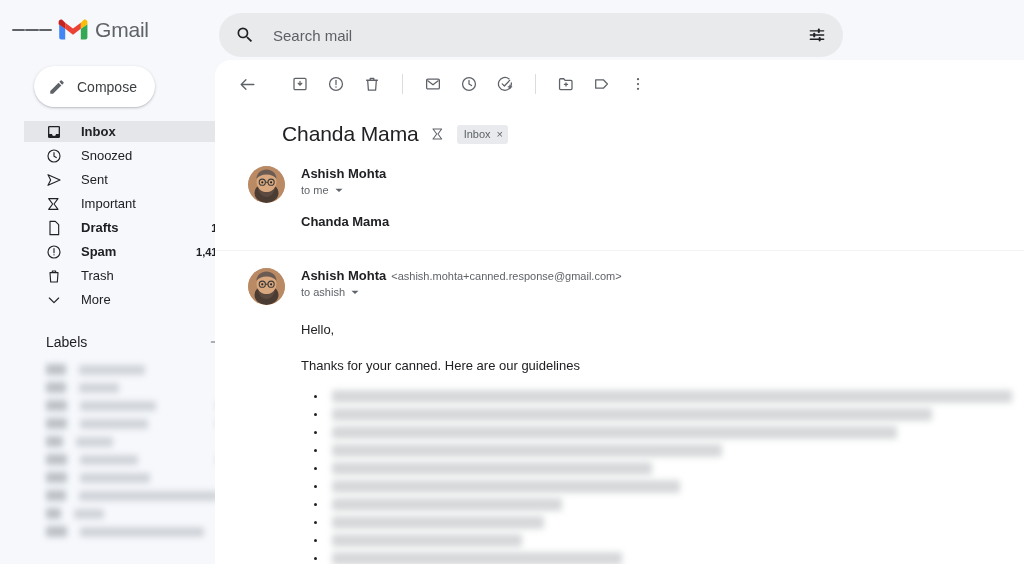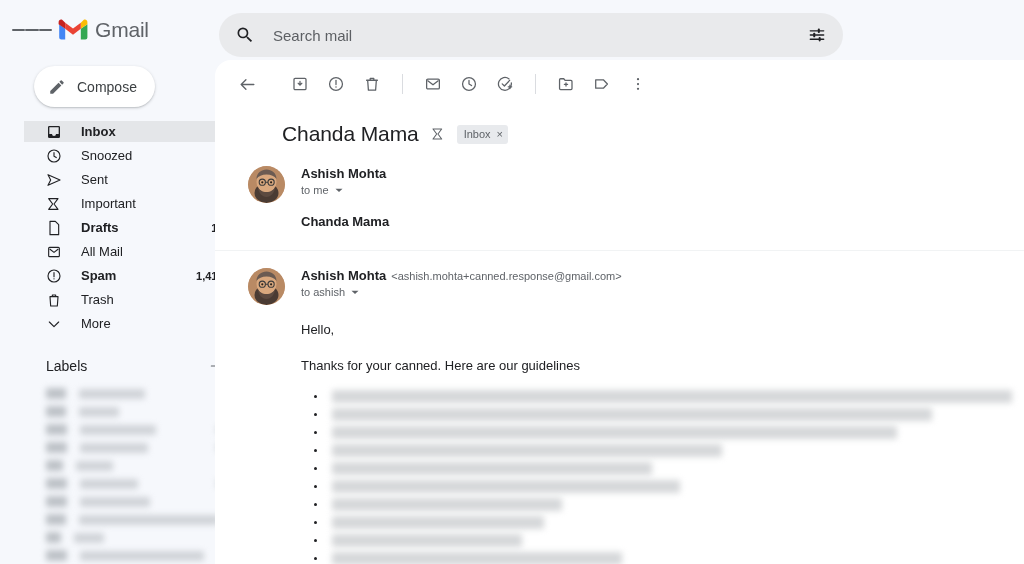--- a/index.html
+++ b/index.html
@@ -424,30 +424,20 @@
       <div class="nav-item bold">
         <span class="nav-icon">
           <svg width="16" height="16" viewBox="0 0 24 24">
               <path d="M6 2h8l5 5v15H6z" fill="none" stroke="#202124" stroke-width="1.7" stroke-linejoin="round"></path>
             </svg>
         </span>
         <span class="nav-label">Drafts</span>
         <span class="nav-count">11</span>
       </div>
 
-      <div class="nav-item">
-        <span class="nav-icon">
-          <svg width="16" height="16" viewBox="0 0 24 24">
-              <rect x="4" y="5" width="16" height="14" rx="1.5" fill="none" stroke="#202124" stroke-width="1.7"></rect>
-              <path d="M5.5 7.5l6.5 5 6.5-5" fill="none" stroke="#202124" stroke-width="1.7" stroke-linejoin="round"></path>
-            </svg>
-        </span>
-        <span class="nav-label">All Mail</span>
-        <span class="nav-count"></span>
-      </div>
 
       <div class="nav-item bold">
         <span class="nav-icon">
           <svg width="16" height="16" viewBox="0 0 24 24">
               <circle cx="12" cy="12" r="9" fill="none" stroke="#202124" stroke-width="1.7"></circle>
               <path d="M12 7v6" stroke="#202124" stroke-width="1.7" stroke-linecap="round"></path>
               <circle cx="12" cy="16.3" r="1" fill="#202124"></circle>
             </svg>
         </span>
         <span class="nav-label">Spam</span>

